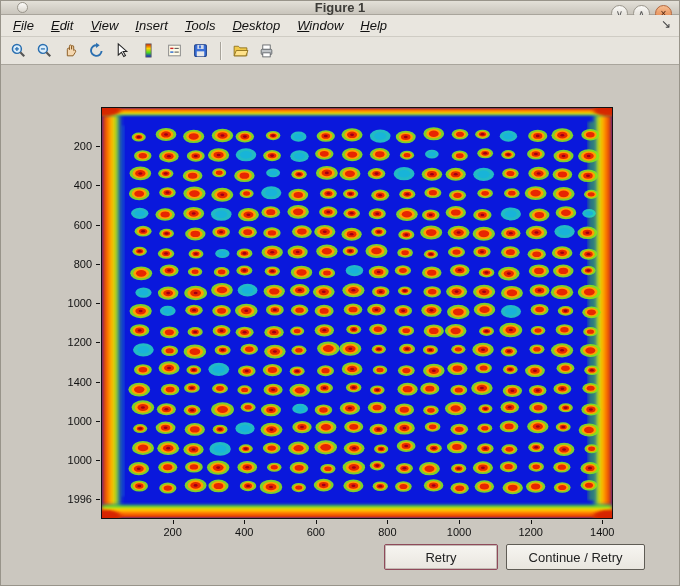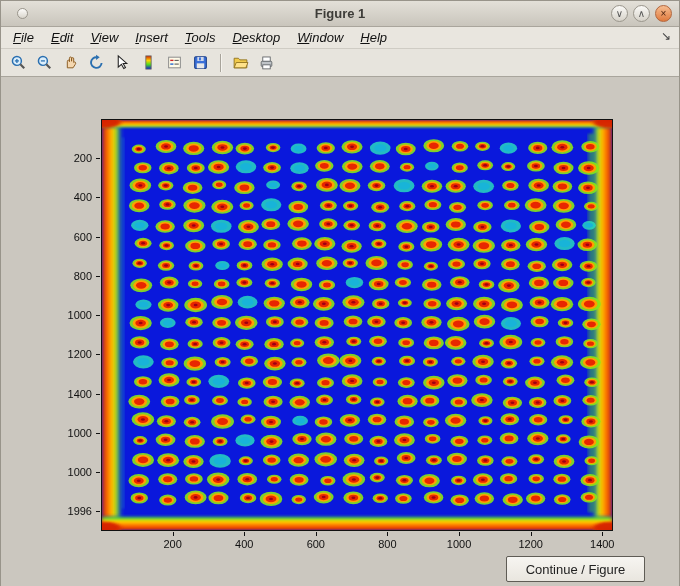--- a/index.html
+++ b/index.html
@@ -1,21 +1,21 @@
 <!DOCTYPE html>
 <html><head>
 <meta charset="utf-8">
 <style>
   * { margin:0; padding:0; box-sizing:border-box; }
   html,body { width:680px; height:586px; overflow:hidden; }
   body { font-family:"Liberation Sans", sans-serif; background:#cbc7bf; }
   .window { position:relative; width:680px; height:586px; border:1px solid #98948a; background:#cbc7bf; }
 
   
-  .titlebar { position:relative; height:26px; background:linear-gradient(#e3e0d8,#c9c5bc);
+  .titlebar { position:relative; height:14px; background:linear-gradient(#e3e0d8,#c9c5bc);
               border-bottom:1px solid #a9a59c; display:flex; align-items:center; }
   .win-icon { width:11px; height:11px; border-radius:50%; border:1px solid #9a968c;
               background:linear-gradient(#fdfcfa,#d9d5cc); margin-left:16px; }
   .title-text { position:absolute; left:0; right:0; text-align:center; font-size:13px;
                 font-weight:bold; color:#3d3c38; }
   .win-controls { position:absolute; right:7px; top:4px; display:flex; gap:5px; }
   .wbtn { width:17px; height:17px; border-radius:50%; border:1px solid #9a968c;
           background:linear-gradient(#fbfaf7,#d6d2c9); font-size:10px; line-height:15px;
           text-align:center; color:#555; cursor:default; }
   .wbtn.close { border-color:#b2663d; background:linear-gradient(#f6bd90,#e07a3e); color:#4d2510; }
@@ -1405,16 +1405,17 @@
         <div class="tlabel" style="left: 91px; top: 277.429px; transform: translate(-100%, -50%);">1200</div>
         <div class="tickmark" style="left: 95px; top: 316.667px; width: 4px; height: 1px;"></div>
         <div class="tlabel" style="left: 91px; top: 316.667px; transform: translate(-100%, -50%);">1400</div>
         <div class="tickmark" style="left: 95px; top: 355.905px; width: 4px; height: 1px;"></div>
         <div class="tlabel" style="left: 91px; top: 355.905px; transform: translate(-100%, -50%);">1000</div>
         <div class="tickmark" style="left: 95px; top: 395.143px; width: 4px; height: 1px;"></div>
         <div class="tlabel" style="left: 91px; top: 395.143px; transform: translate(-100%, -50%);">1000</div>
         <div class="tickmark" style="left: 95px; top: 434.381px; width: 4px; height: 1px;"></div>
         <div class="tlabel" style="left: 91px; top: 434.381px; transform: translate(-100%, -50%);">1996</div>
       </div>
-    <button class="fig-btn continue">Continue / Figure</button>
+    <button class="fig-btn retry">Retry</button>
+    <button class="fig-btn continue">Continue / Retry</button>
   </div>
 
 </div>
 
 </body></html>

